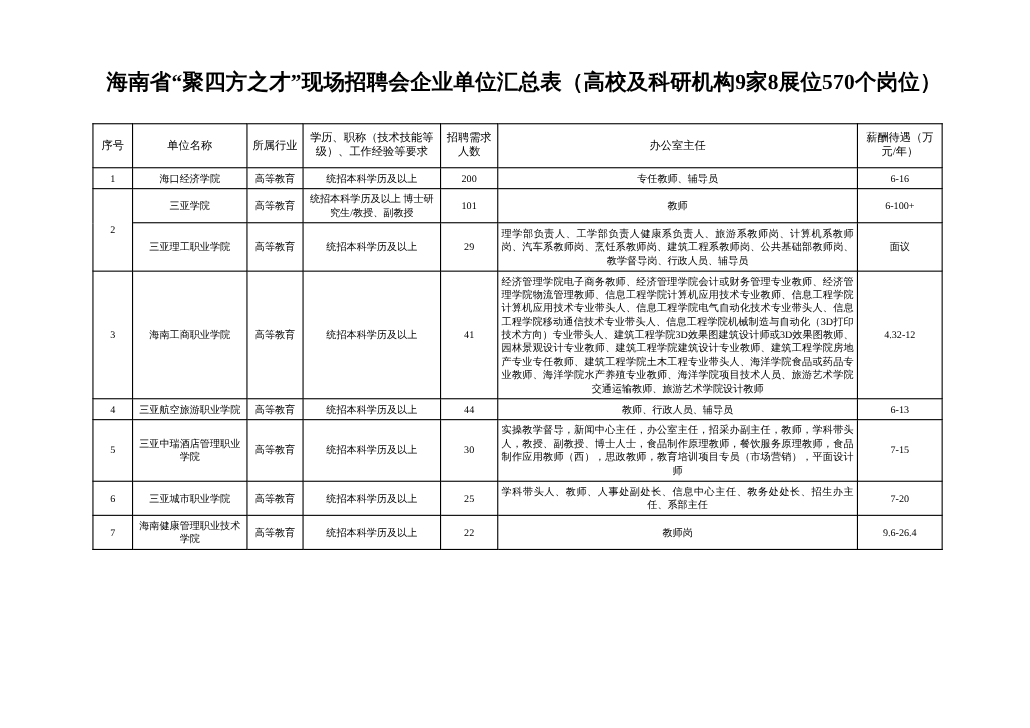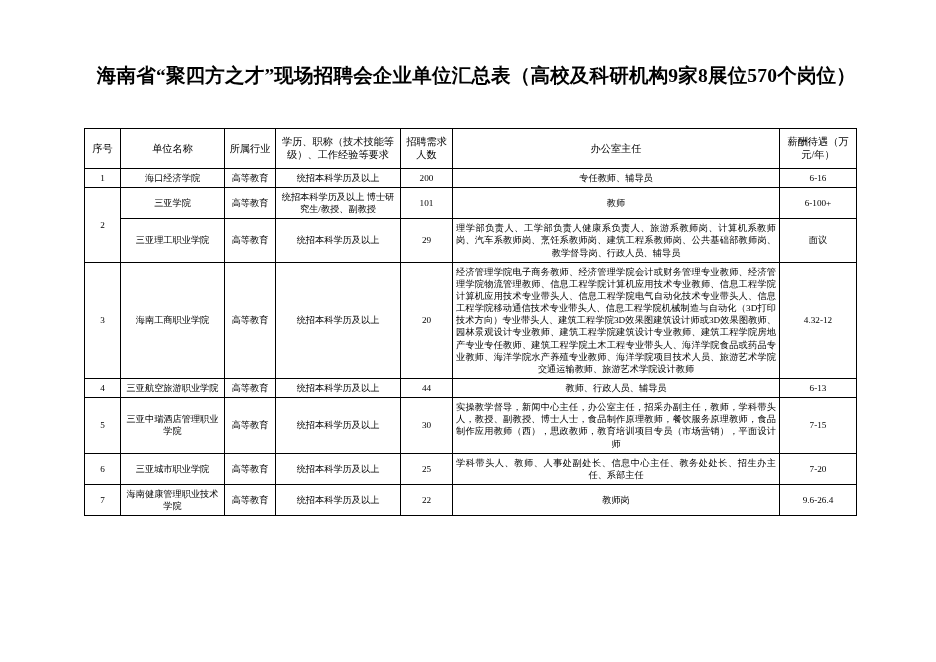--- a/index.html
+++ b/index.html
@@ -27,21 +27,21 @@
     width: 772px;
     text-align: right;
     font-size: 19.5px;
     font-weight: bold;
     line-height: 1.45;
     letter-spacing: 0.2px;
   }
   .table-wrap {
     position: absolute;
     left: 84px;
-    top: 128px;
+    top: 112px;
     width: 772px;
   }
   table.summary {
     border-collapse: collapse;
     width: 772px;
     table-layout: fixed;
     font-size: 9.2px;
   }
   table.summary td, table.summary th {
     border: 1px solid #000000;
@@ -142,21 +142,21 @@
           <td>29</td>
           <td class="post-cell justify">理学部负责人、工学部负责人健康系负责人、旅游系教师岗、计算机系教师岗、汽车系教师岗、烹饪系教师岗、建筑工程系教师岗、公共基础部教师岗、教学督导岗、行政人员、辅导员</td>
           <td>面议</td>
         </tr>
 
         <tr>
           <td>3</td>
           <td>海南工商职业学院</td>
           <td>高等教育</td>
           <td>统招本科学历及以上</td>
-          <td>20</td>
+          <td>41</td>
           <td class="post-cell justify">经济管理学院电子商务教师、经济管理学院会计或财务管理专业教师、经济管理学院物流管理教师、信息工程学院计算机应用技术专业教师、信息工程学院计算机应用技术专业带头人、信息工程学院电气自动化技术专业带头人、信息工程学院移动通信技术专业带头人、信息工程学院机械制造与自动化（3D打印技术方向）专业带头人、建筑工程学院3D效果图建筑设计师或3D效果图教师、园林景观设计专业教师、建筑工程学院建筑设计专业教师、建筑工程学院房地产专业专任教师、建筑工程学院土木工程专业带头人、海洋学院食品或药品专业教师、海洋学院水产养殖专业教师、海洋学院项目技术人员、旅游艺术学院交通运输教师、旅游艺术学院设计教师</td>
           <td>4.32-12</td>
         </tr>
 
         <tr>
           <td>4</td>
           <td>三亚航空旅游职业学院</td>
           <td>高等教育</td>
           <td>统招本科学历及以上</td>
           <td>44</td>

